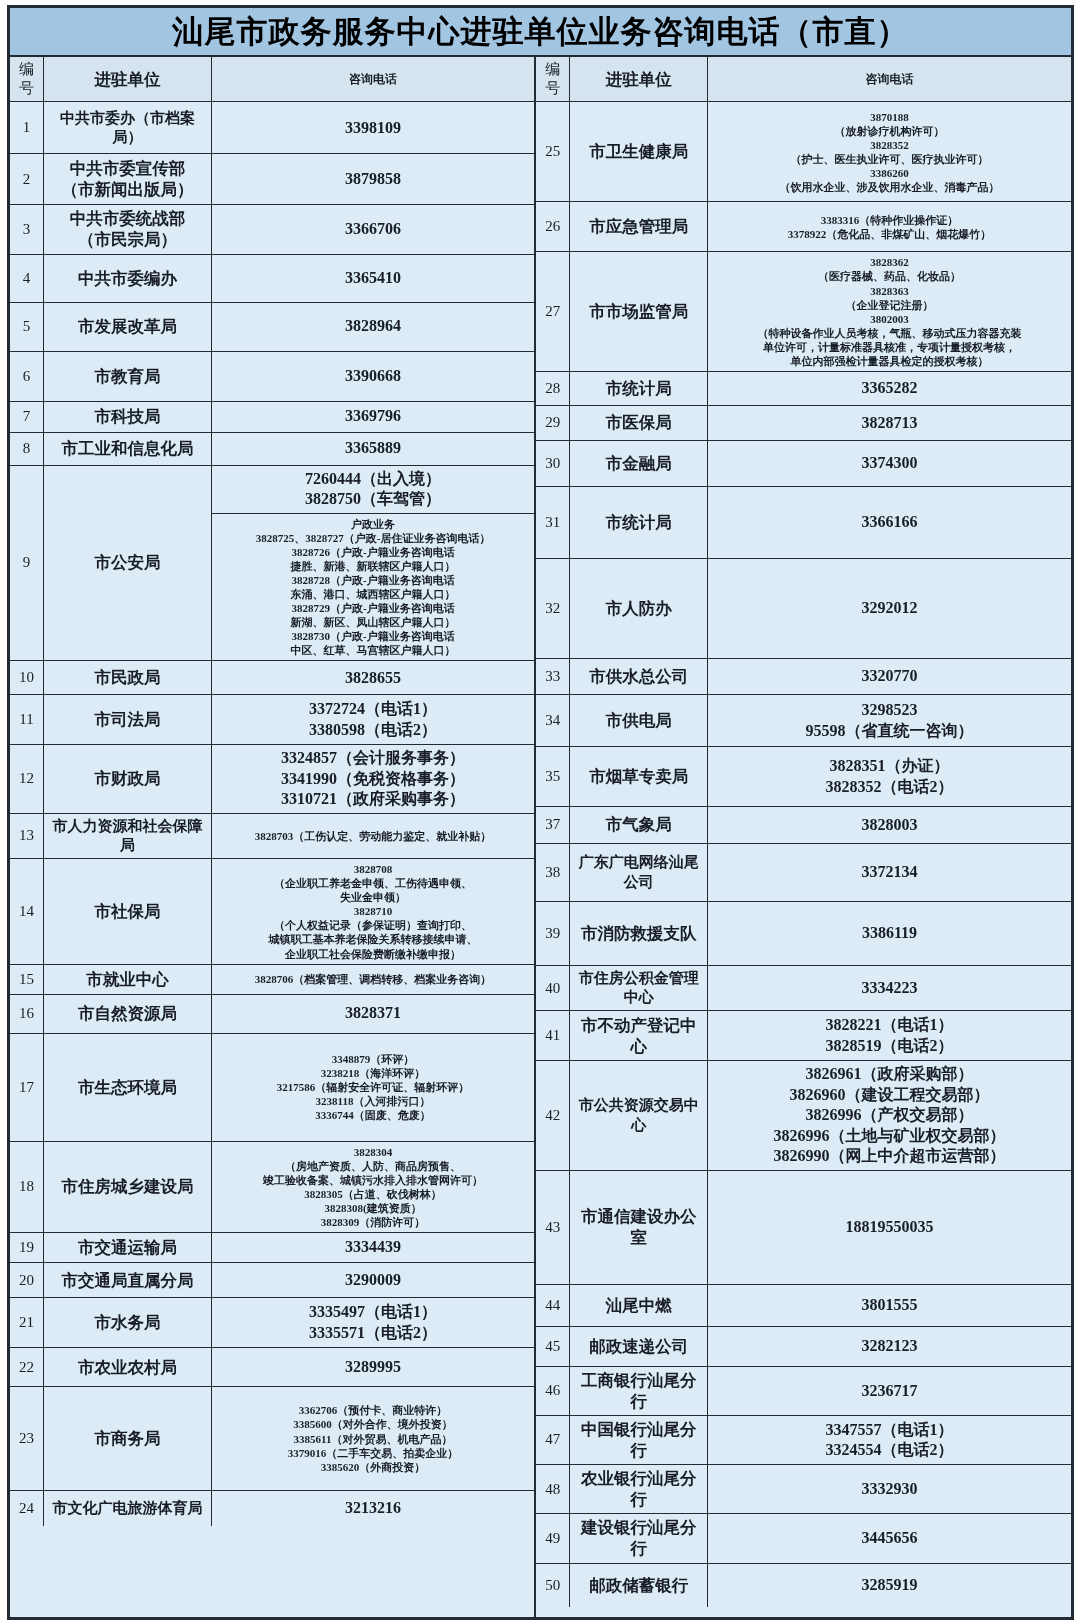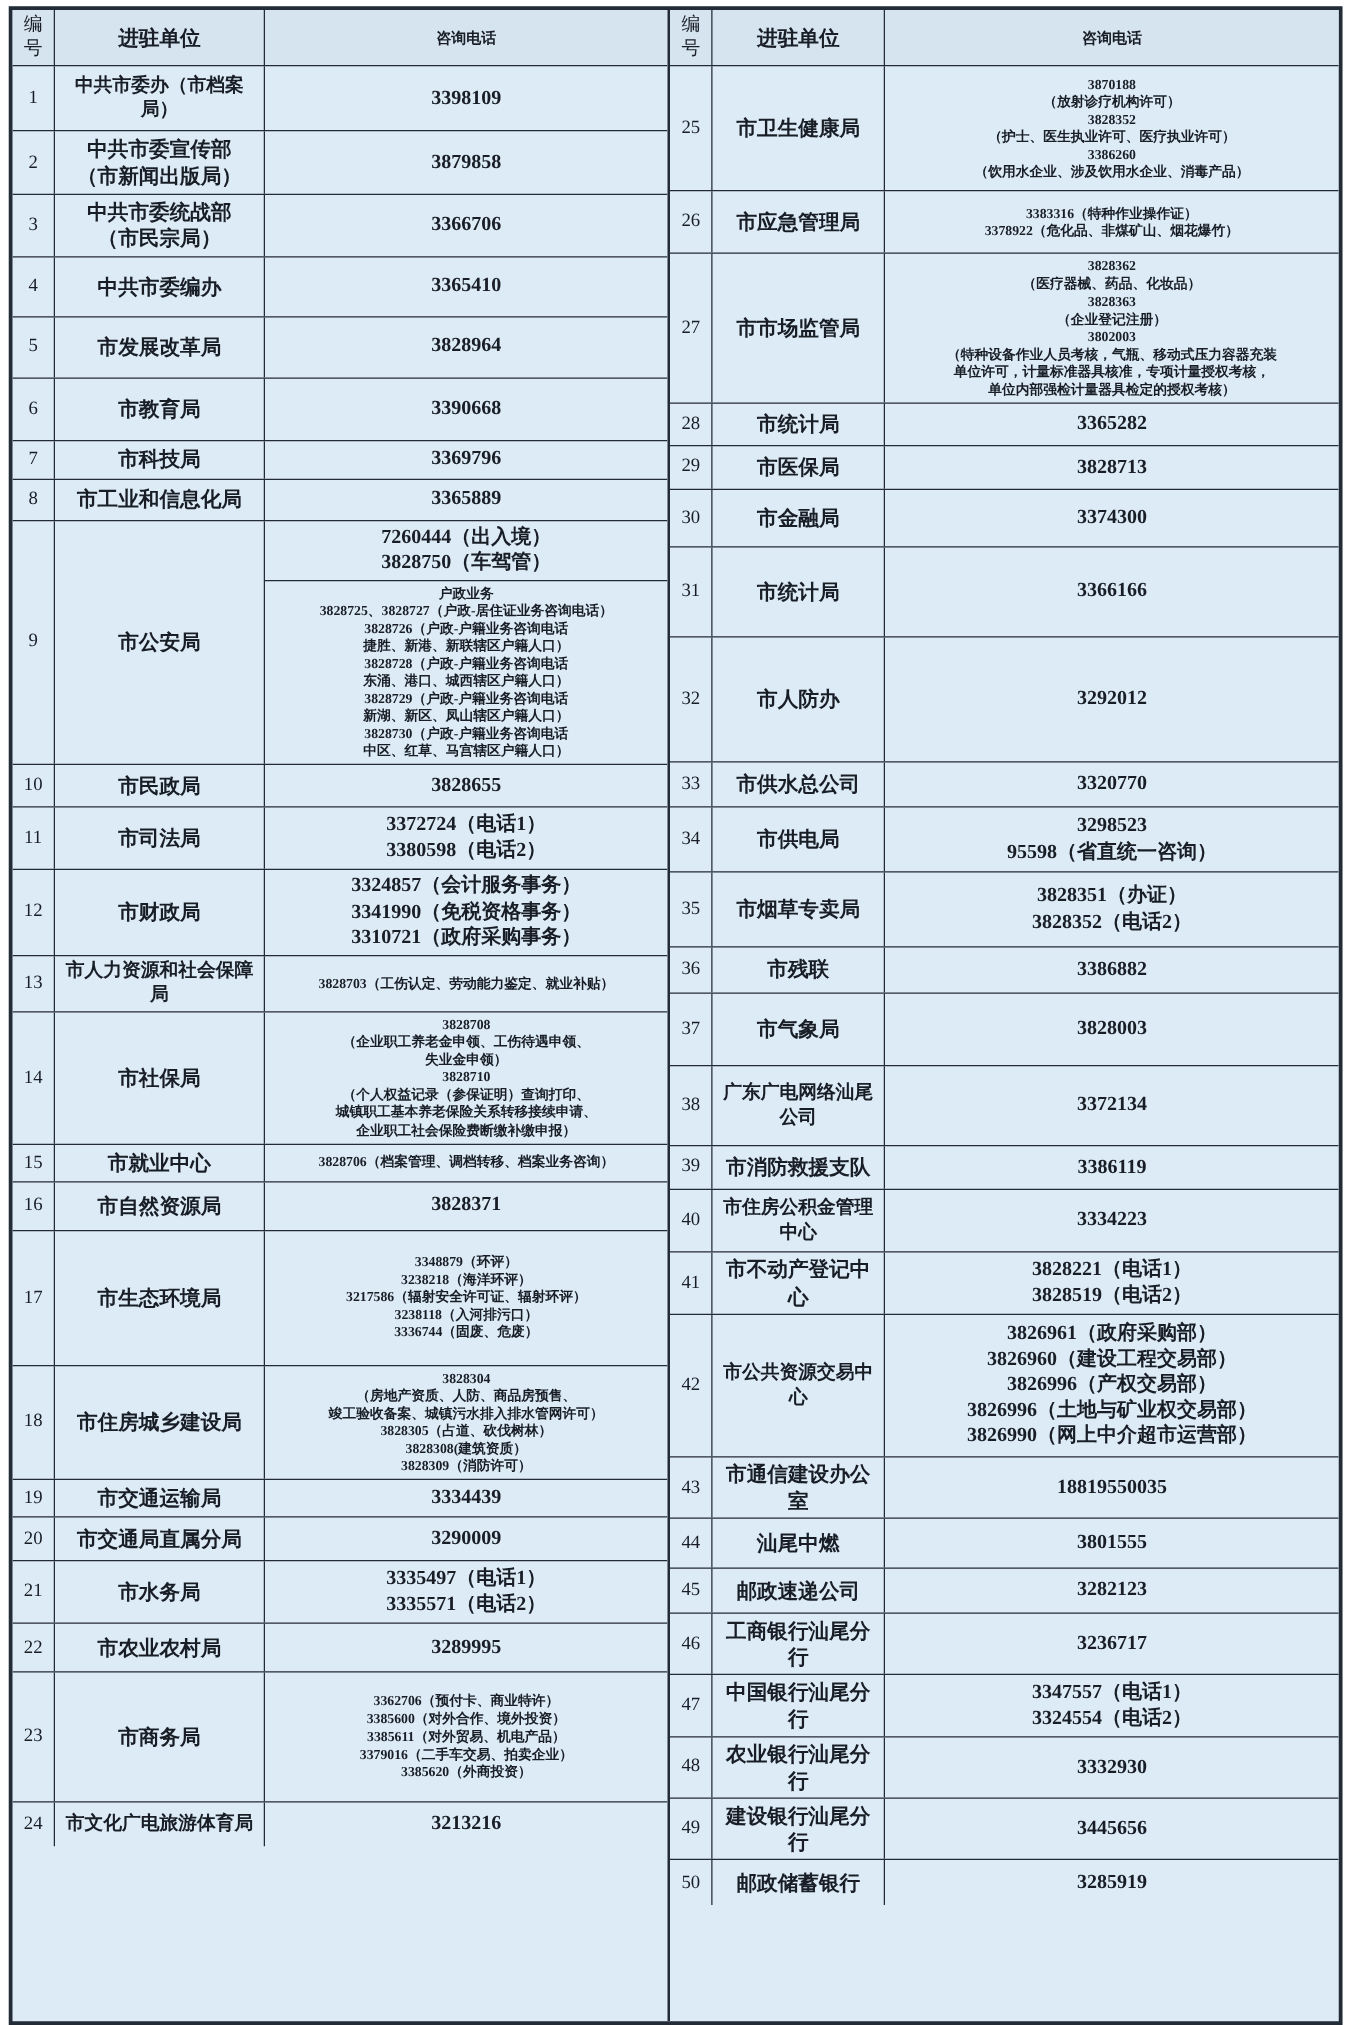--- a/index.html
+++ b/index.html
@@ -101,20 +101,21 @@
   #right-rows .t-row:nth-of-type(24){min-height:33px}
   #right-rows .t-row:nth-of-type(25){min-height:44px}
   #right-rows .t-row:nth-of-type(26){min-height:37px}
   #right-rows .t-row:nth-of-type(27){min-height:33px}
 </style>
 </head>
 <body>
 
 <div class="page">
   <div class="table-outer">
+    <div class="title-bar">汕尾市政务服务中心进驻单位业务咨询电话（市直）</div>
     <div class="halves">
 
       <div class="half left">
         <div class="t-row header-row">
           <div class="cell cell-no hcell">编号</div>
           <div class="cell cell-unit hcell">进驻单位</div>
           <div class="cell cell-phone-h hcell">咨询电话</div>
         </div>
         <div class="rows" id="left-rows">
             <div class="t-row">
@@ -417,27 +418,20 @@
   </div>
             <div class="t-row">
     <div class="cell cell-no">35</div>
     <div class="cell cell-unit">市烟草专卖局</div>
     <div class="cell-phones">
                 <div class="cell phone-sub">3828351（办证）
 3828352（电话2）</div>
               </div>
   </div>
             <div class="t-row">
-    <div class="cell cell-no">36</div>
-    <div class="cell cell-unit">市残联</div>
-    <div class="cell-phones">
-                <div class="cell phone-sub">3386882</div>
-              </div>
-  </div>
-            <div class="t-row">
     <div class="cell cell-no">37</div>
     <div class="cell cell-unit">市气象局</div>
     <div class="cell-phones">
                 <div class="cell phone-sub">3828003</div>
               </div>
   </div>
             <div class="t-row">
     <div class="cell cell-no">38</div>
     <div class="cell cell-unit small">广东广电网络汕尾公司</div>
     <div class="cell-phones">

